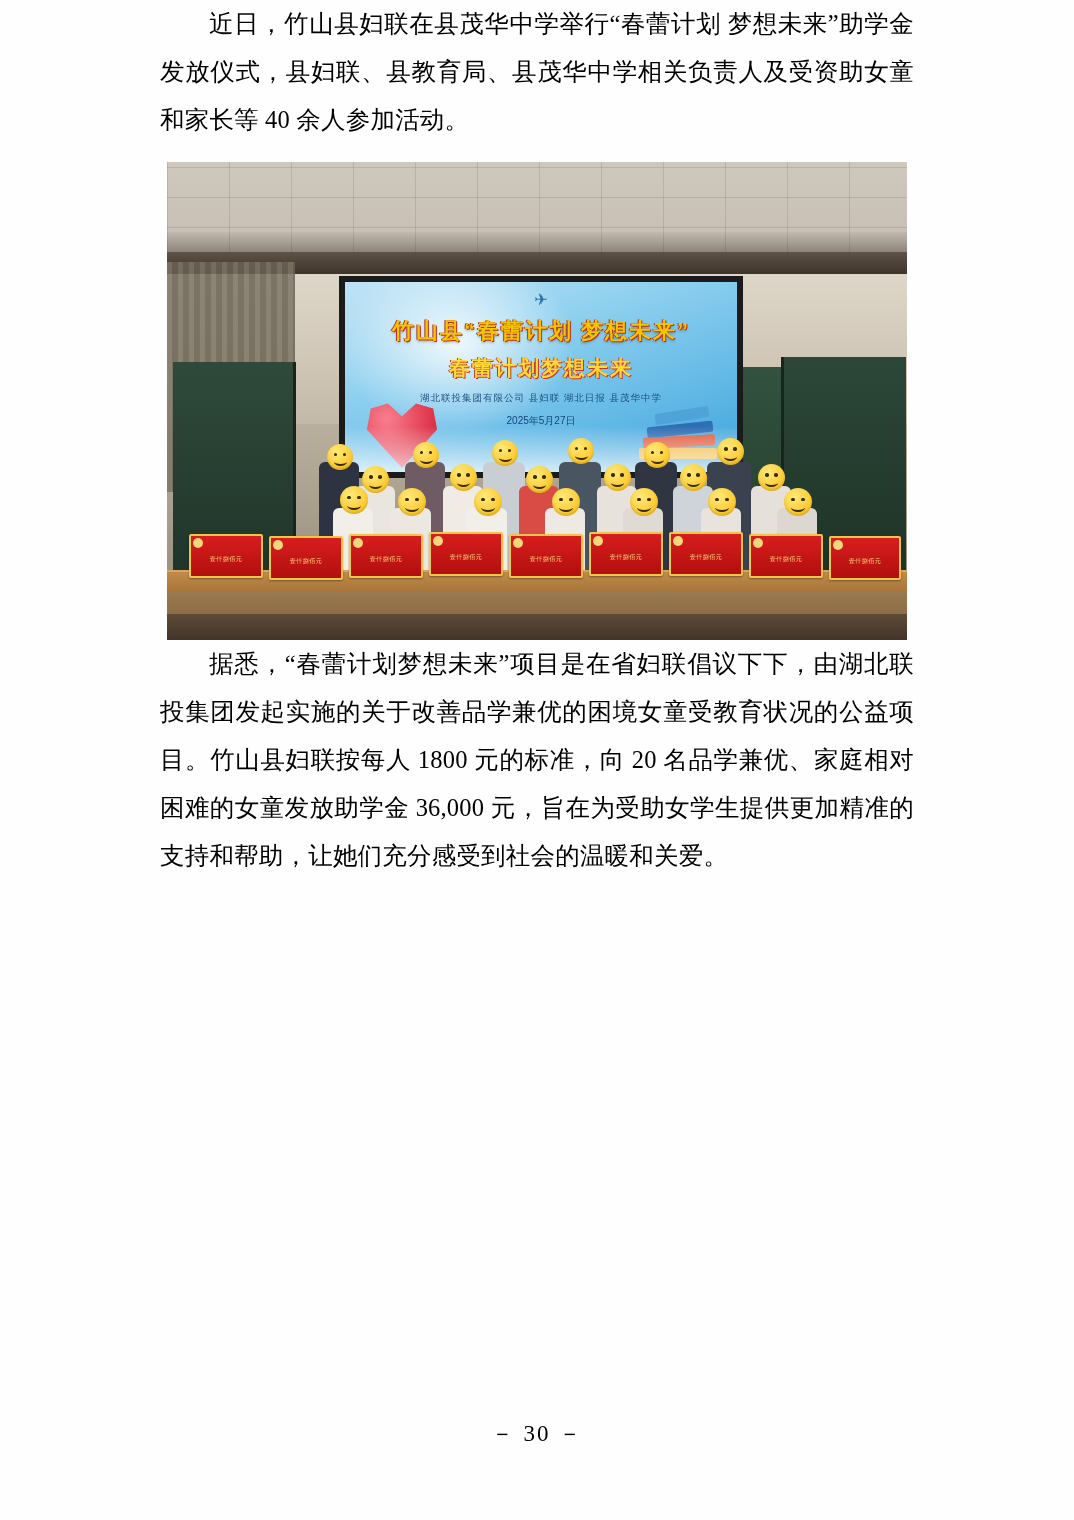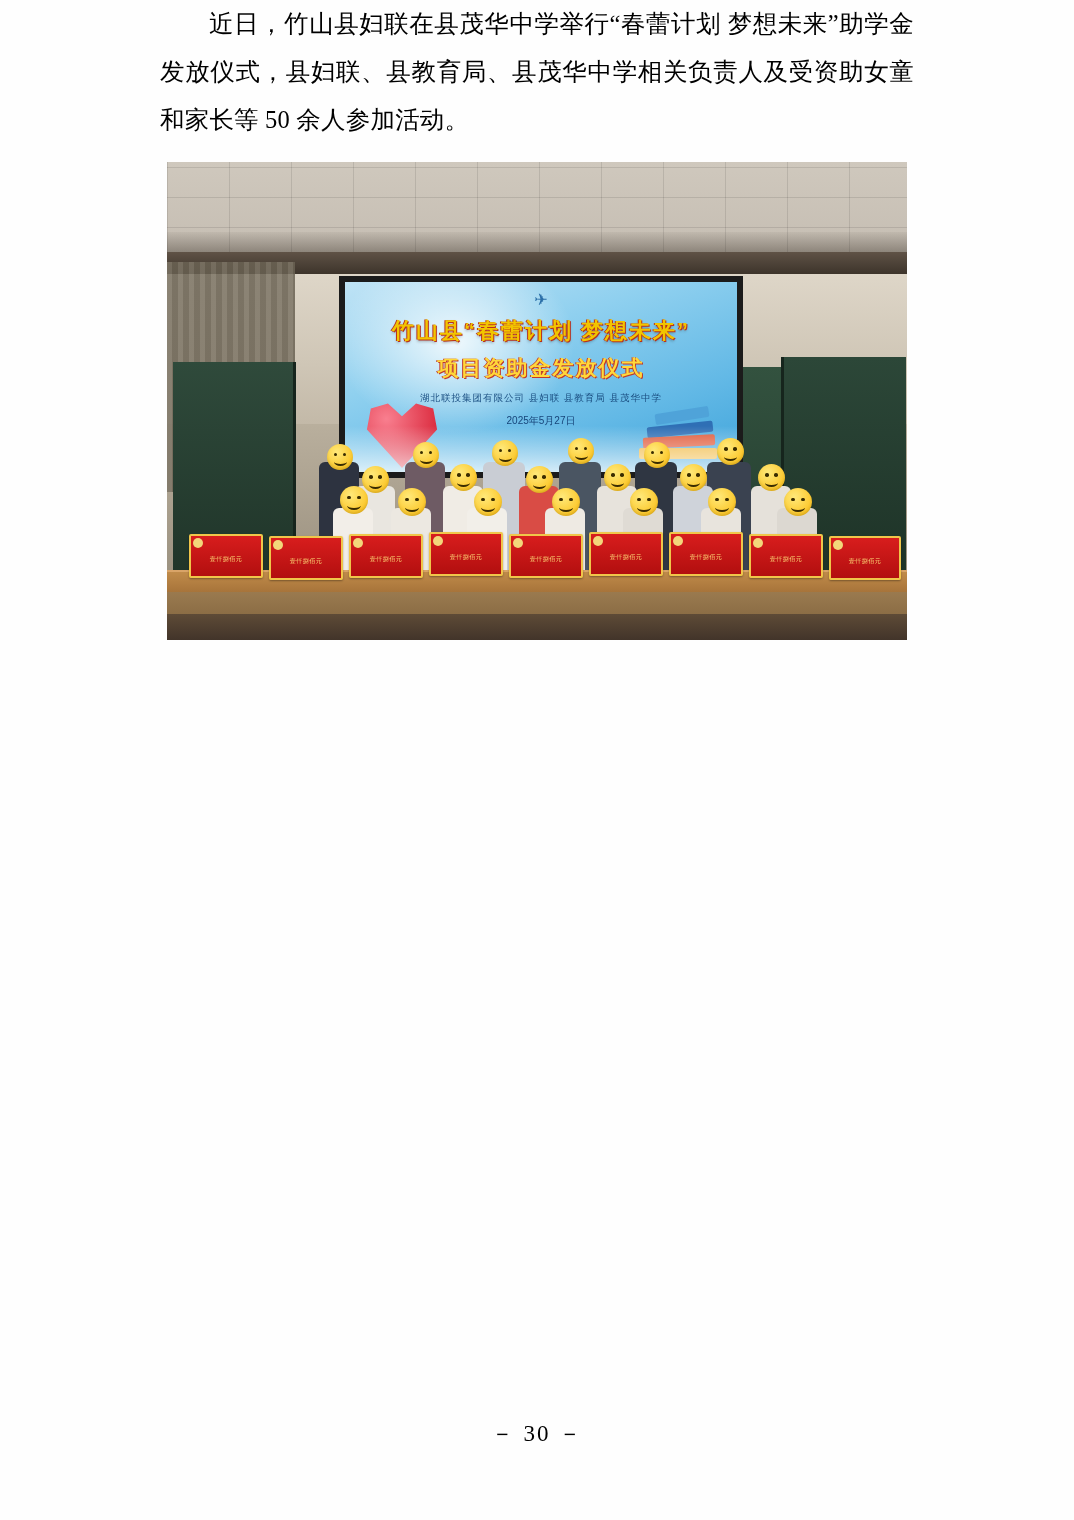--- a/index.html
+++ b/index.html
@@ -256,41 +256,41 @@
     margin-right: 6px;
   }
 </style>
 </head>
 <body>
 
 <div class="page">
   <div class="content">
 
 
-    <p class="para para-first">近日，竹山县妇联在县茂华中学举行“春蕾计划 梦想未来”助学金发放仪式，县妇联、县教育局、县茂华中学相关负责人及受资助女童和家长等 50 余人参加活动。</p>
+    <p class="para para-first">近日，竹山县妇联在县茂华中学举行“春蕾计划 梦想未来”助学金发放仪式，县妇联、县教育局、县茂华中学相关负责人及受资助女童和家长等 40 余人参加活动。</p>
 
     <div class="figure">
 
       <div class="ph ceiling"></div>
       <div class="ph ceiling-shadow"></div>
       <div class="ph beam"></div>
       <div class="ph wall-upper"></div>
       <div class="ph wall-lower"></div>
       <div class="ph curtain"></div>
       <div class="ph door-left"></div>
       <div class="ph door-right2"></div>
       <div class="ph door-right"></div>
       <div class="ph wallbox"></div>
 
       <div class="ph screen">
         <div class="sky-glow"></div>
         <div class="bird">✈</div>
         <div class="hdr">竹山县“春蕾计划  梦想未来”</div>
-        <div class="hdr2">项目资助金发放仪式</div>
-        <div class="sub">湖北联投集团有限公司  县妇联  县教育局  县茂华中学</div>
+        <div class="hdr2">春蕾计划梦想未来</div>
+        <div class="sub">湖北联投集团有限公司  县妇联  湖北日报  县茂华中学</div>
         <div class="date">2025年5月27日</div>
         <div class="heart"></div>
         <div class="books">
           <i style="left:10px;top:30px;width:66px;background:#2f6fb5;transform:rotate(-6deg)"></i>
           <i style="left:6px;top:42px;width:72px;background:#e05a3a;transform:rotate(-3deg)"></i>
           <i style="left:2px;top:54px;width:78px;background:#f0b73c;"></i>
           <i style="left:18px;top:16px;width:54px;background:#4fa3d9;transform:rotate(-9deg)"></i>
         </div>
         <div class="clouds"></div>
       </div>
@@ -426,16 +426,17 @@
           <i></i>
           <span>壹仟捌佰元</span>
         </div>
       <div class="ph cert" style="left:662px;top:374px;width:68px;height:40px;">
           <i></i>
           <span>壹仟捌佰元</span>
         </div>
 
     </div>
 
+    <p class="para para-second">据悉，“春蕾计划梦想未来”项目是在省妇联倡议下下，由湖北联投集团发起实施的关于改善品学兼优的困境女童受教育状况的公益项目。竹山县妇联按每人 1800 元的标准，向 20 名品学兼优、家庭相对困难的女童发放助学金 36,000 元，旨在为受助女学生提供更加精准的支持和帮助，让她们充分感受到社会的温暖和关爱。</p>
   </div>
 
   <div class="pagenum">－ 30 －</div>
 </div>
 
 </body></html>

